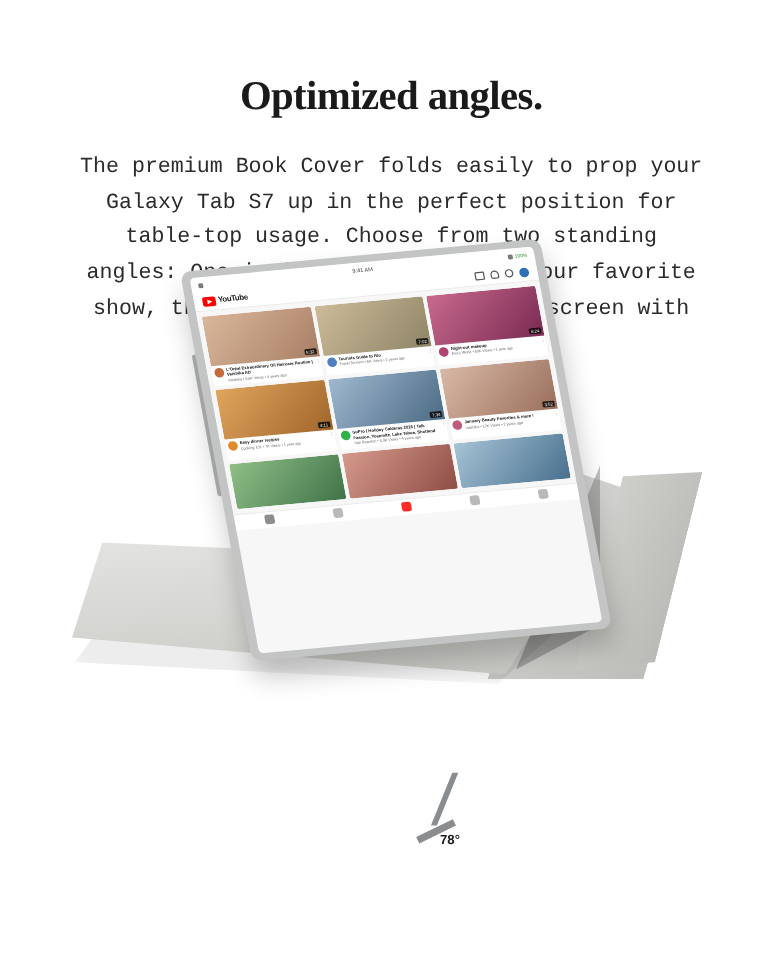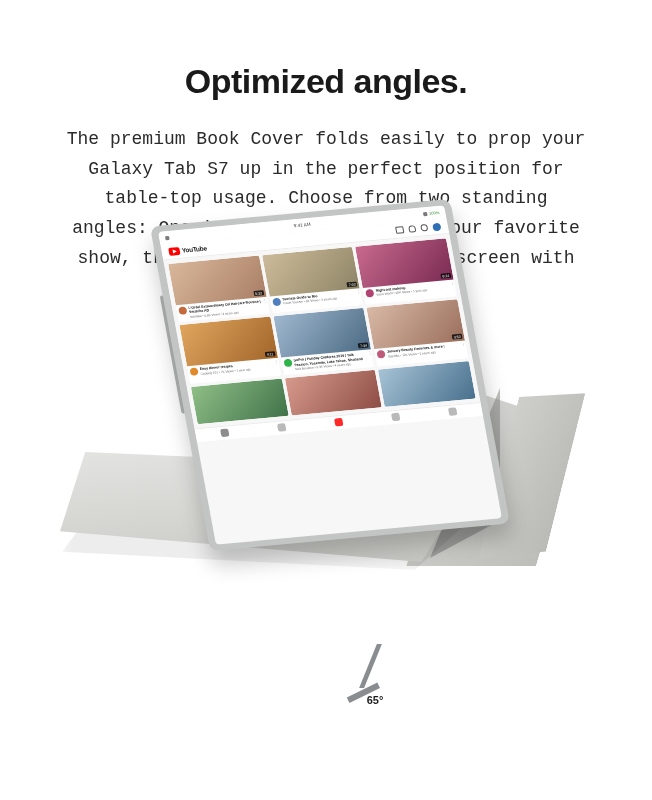--- a/index.html
+++ b/index.html
@@ -17,20 +17,21 @@
   }
   
   .headline {
     position: absolute;
     top: 62px; left: 0; width: 652px;
     text-align: center;
     font-size: 34px;
     font-weight: bold;
     letter-spacing: -0.5px;
     color: #1a1a1a;
+    font-family: Liberation Serif, serif;
   }
   .subcopy {
     position: absolute;
     top: 125px; left: 66px; width: 520px;
     text-align: center;
     font-size: 18px;
     line-height: 1.65;
     color: #2b2b2b;
     font-family: Liberation Mono, monospace;
   }
@@ -364,17 +365,17 @@
       </div>
     </div>
   </div>
 
   <div class="angles">
     <div class="angle-item angle-b">
       <div class="stand">
         <div class="leg-back b-back"></div>
         <div class="leg-front b-front"></div>
       </div>
-      <div class="angle-label">65°</div>
+      <div class="angle-label">78°</div>
     </div>
   </div>
 
 </div>
 
 </body></html>

